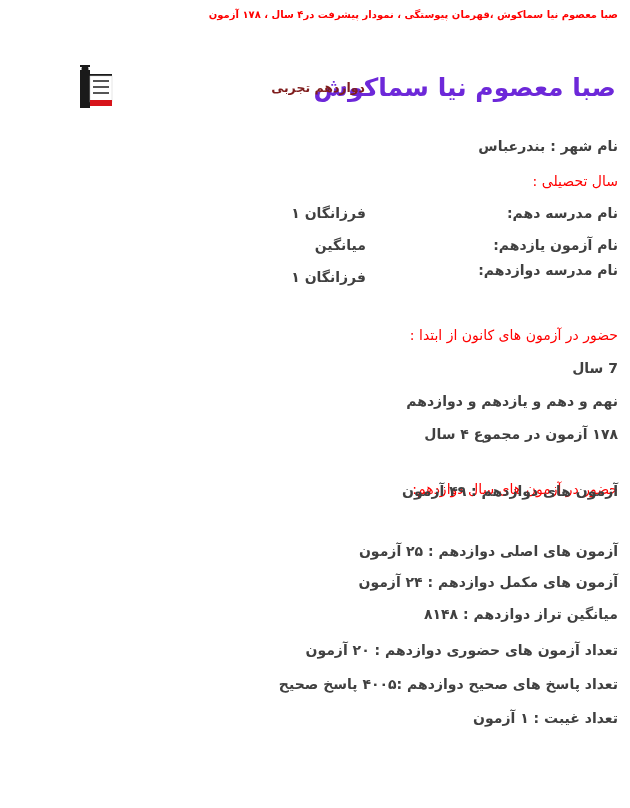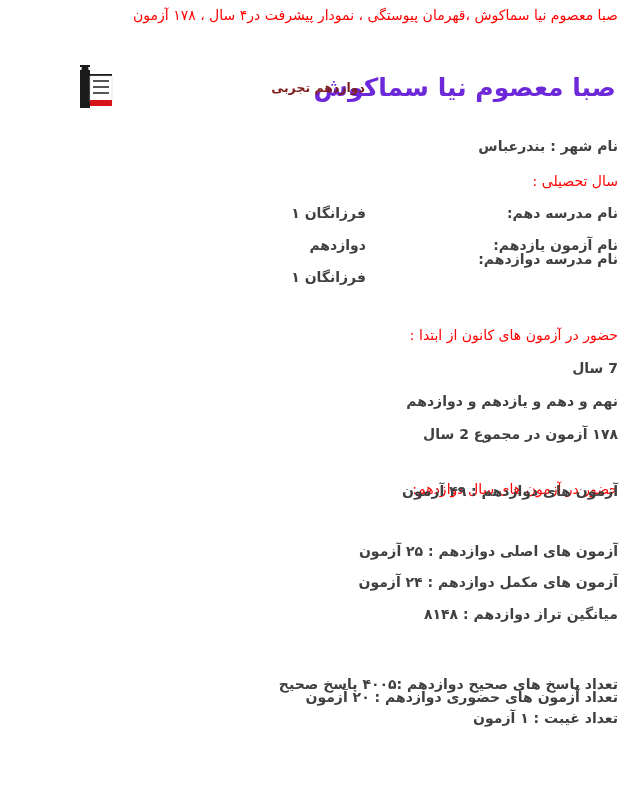--- a/index.html
+++ b/index.html
@@ -13,22 +13,22 @@
       position: relative;
       overflow: hidden;
       font-family: "DejaVu Sans", sans-serif;
       direction: rtl;
     }
     .abs { position: absolute; white-space: nowrap; }
     .top-title {
       top: 5px;
       right: 12px;
       color: #ff0000;
-      font-weight: normal;
-      font-size: 14px;
+      font-weight: bold;
+      font-size: 10px;
       line-height: 20px;
     }
     .name-title {
       top: 70px;
       right: 14px;
       color: #6d28d9;
       font-weight: bold;
       font-size: 25px;
       line-height: 36px;
     }
@@ -81,30 +81,30 @@
 <div class="abs name-title">صبا معصوم نیا سماکوش</div>
 <div class="abs grade-title">دوازدهم تجربی</div>
 
 <div class="abs black" style="top:136px; right:12px;">نام شهر : بندرعباس</div>
 <div class="abs red" style="top:171px; right:12px;">سال تحصیلی :</div>
 
 <div class="abs black" style="top:203px; right:12px;">نام مدرسه دهم:</div>
 <div class="abs black" style="top:203px; right:264px;">فرزانگان ۱</div>
 
 <div class="abs black" style="top:235px; right:12px;">نام آزمون یازدهم:</div>
-<div class="abs black" style="top:235px; right:264px;">دوازدهم</div>
+<div class="abs black" style="top:235px; right:264px;">میانگین</div>
 
-<div class="abs black" style="top:249px; right:12px;">نام مدرسه دوازدهم:</div>
+<div class="abs black" style="top:260px; right:12px;">نام مدرسه دوازدهم:</div>
 <div class="abs black" style="top:267px; right:264px;">فرزانگان ۱</div>
 
 <div class="abs red" style="top:325px; right:12px;">حضور در آزمون های کانون از ابتدا :</div>
 <div class="abs black" style="top:358px; right:12px;">7 سال</div>
 <div class="abs black" style="top:391px; right:12px;">نهم و دهم و یازدهم و دوازدهم</div>
-<div class="abs black" style="top:424px; right:12px;">۱۷۸ آزمون در مجموع 2 سال</div>
+<div class="abs black" style="top:424px; right:12px;">۱۷۸ آزمون در مجموع ۴ سال</div>
 
 <div class="abs red" style="top:479px; right:12px;">حضور در آزمون های سال دوازدهم:</div>
 <div class="abs black" style="top:481px; right:12px;">آزمون های دوازدهم : ۴۹ آزمون</div>
 <div class="abs black" style="top:541px; right:12px;">آزمون های اصلی دوازدهم : ۲۵ آزمون</div>
 <div class="abs black" style="top:572px; right:12px;">آزمون های مکمل دوازدهم : ۲۴ آزمون</div>
 <div class="abs black" style="top:604px; right:12px;">میانگین تراز دوازدهم : ۸۱۴۸</div>
-<div class="abs black" style="top:640px; right:12px;margin-top:47px;">تعداد آزمون های حضوری دوازدهم : ۲۰ آزمون</div>
+<div class="abs black" style="top:640px; right:12px;">تعداد آزمون های حضوری دوازدهم : ۲۰ آزمون</div>
 <div class="abs black" style="top:674px; right:12px;margin-left:32px;">تعداد پاسخ های صحیح دوازدهم :۴۰۰۵ پاسخ صحیح</div>
 <div class="abs black" style="top:708px; right:12px;">تعداد غیبت : ۱ آزمون</div>
 
 </body></html>

